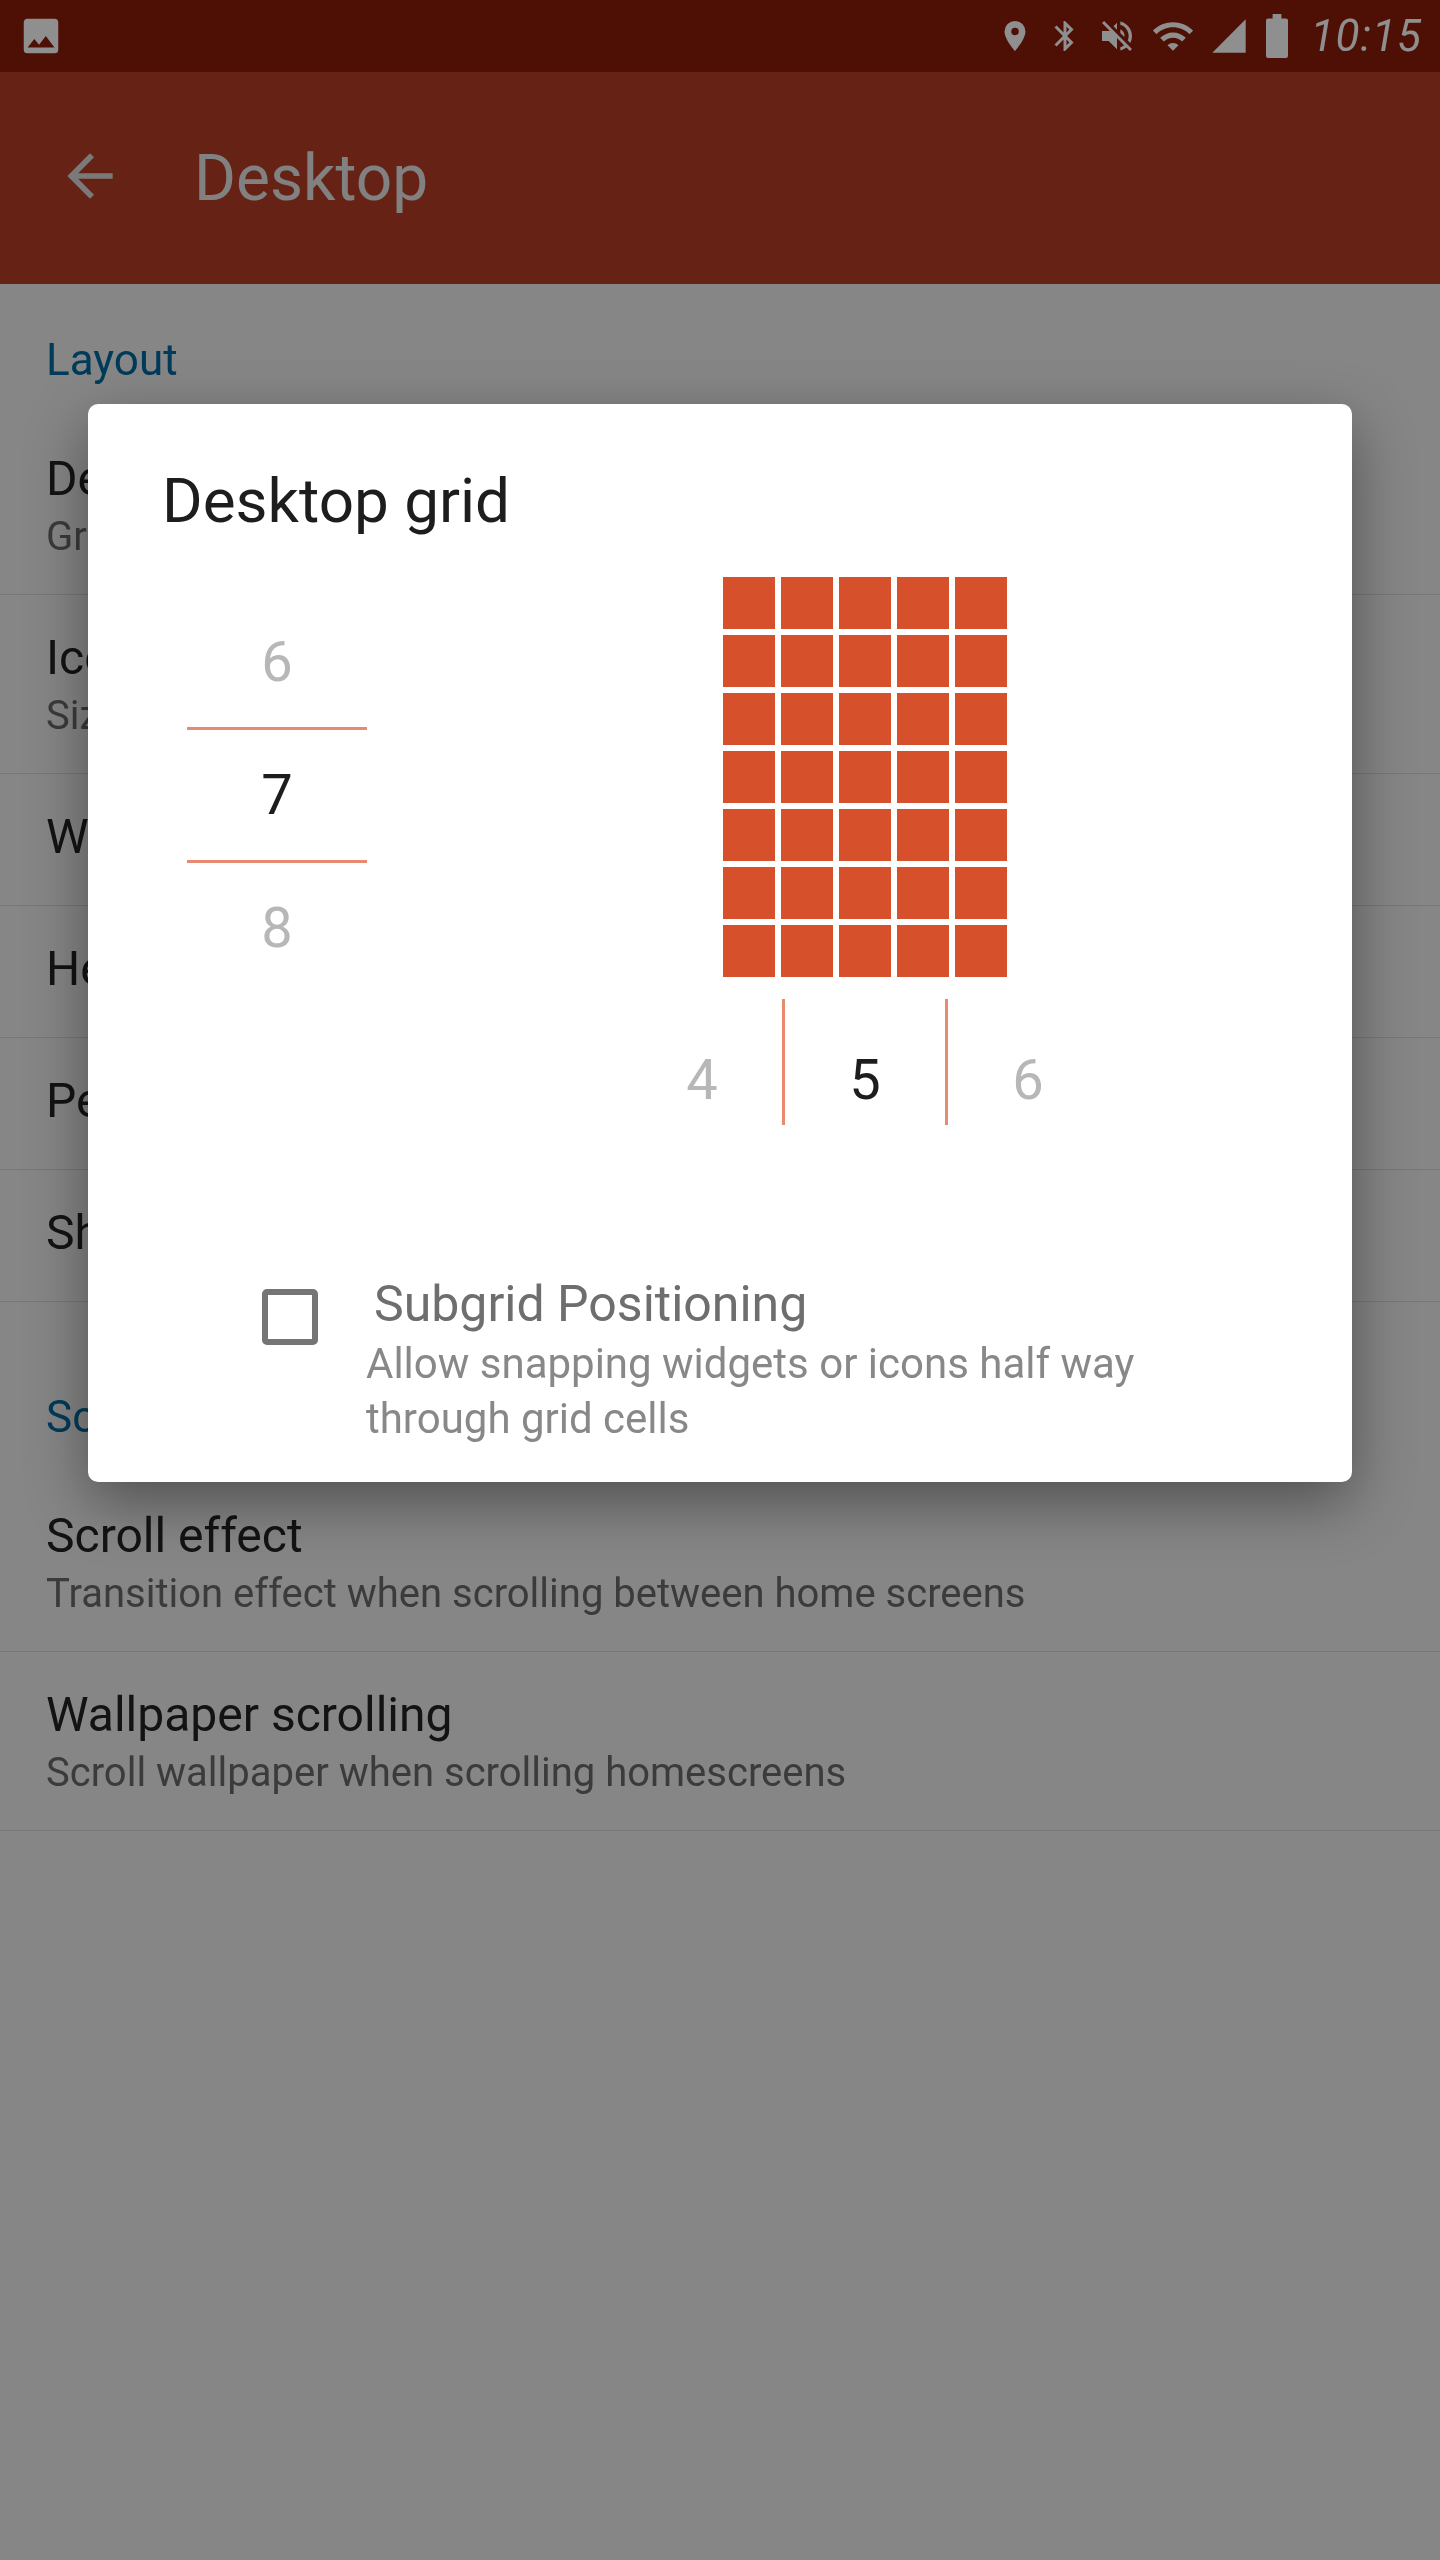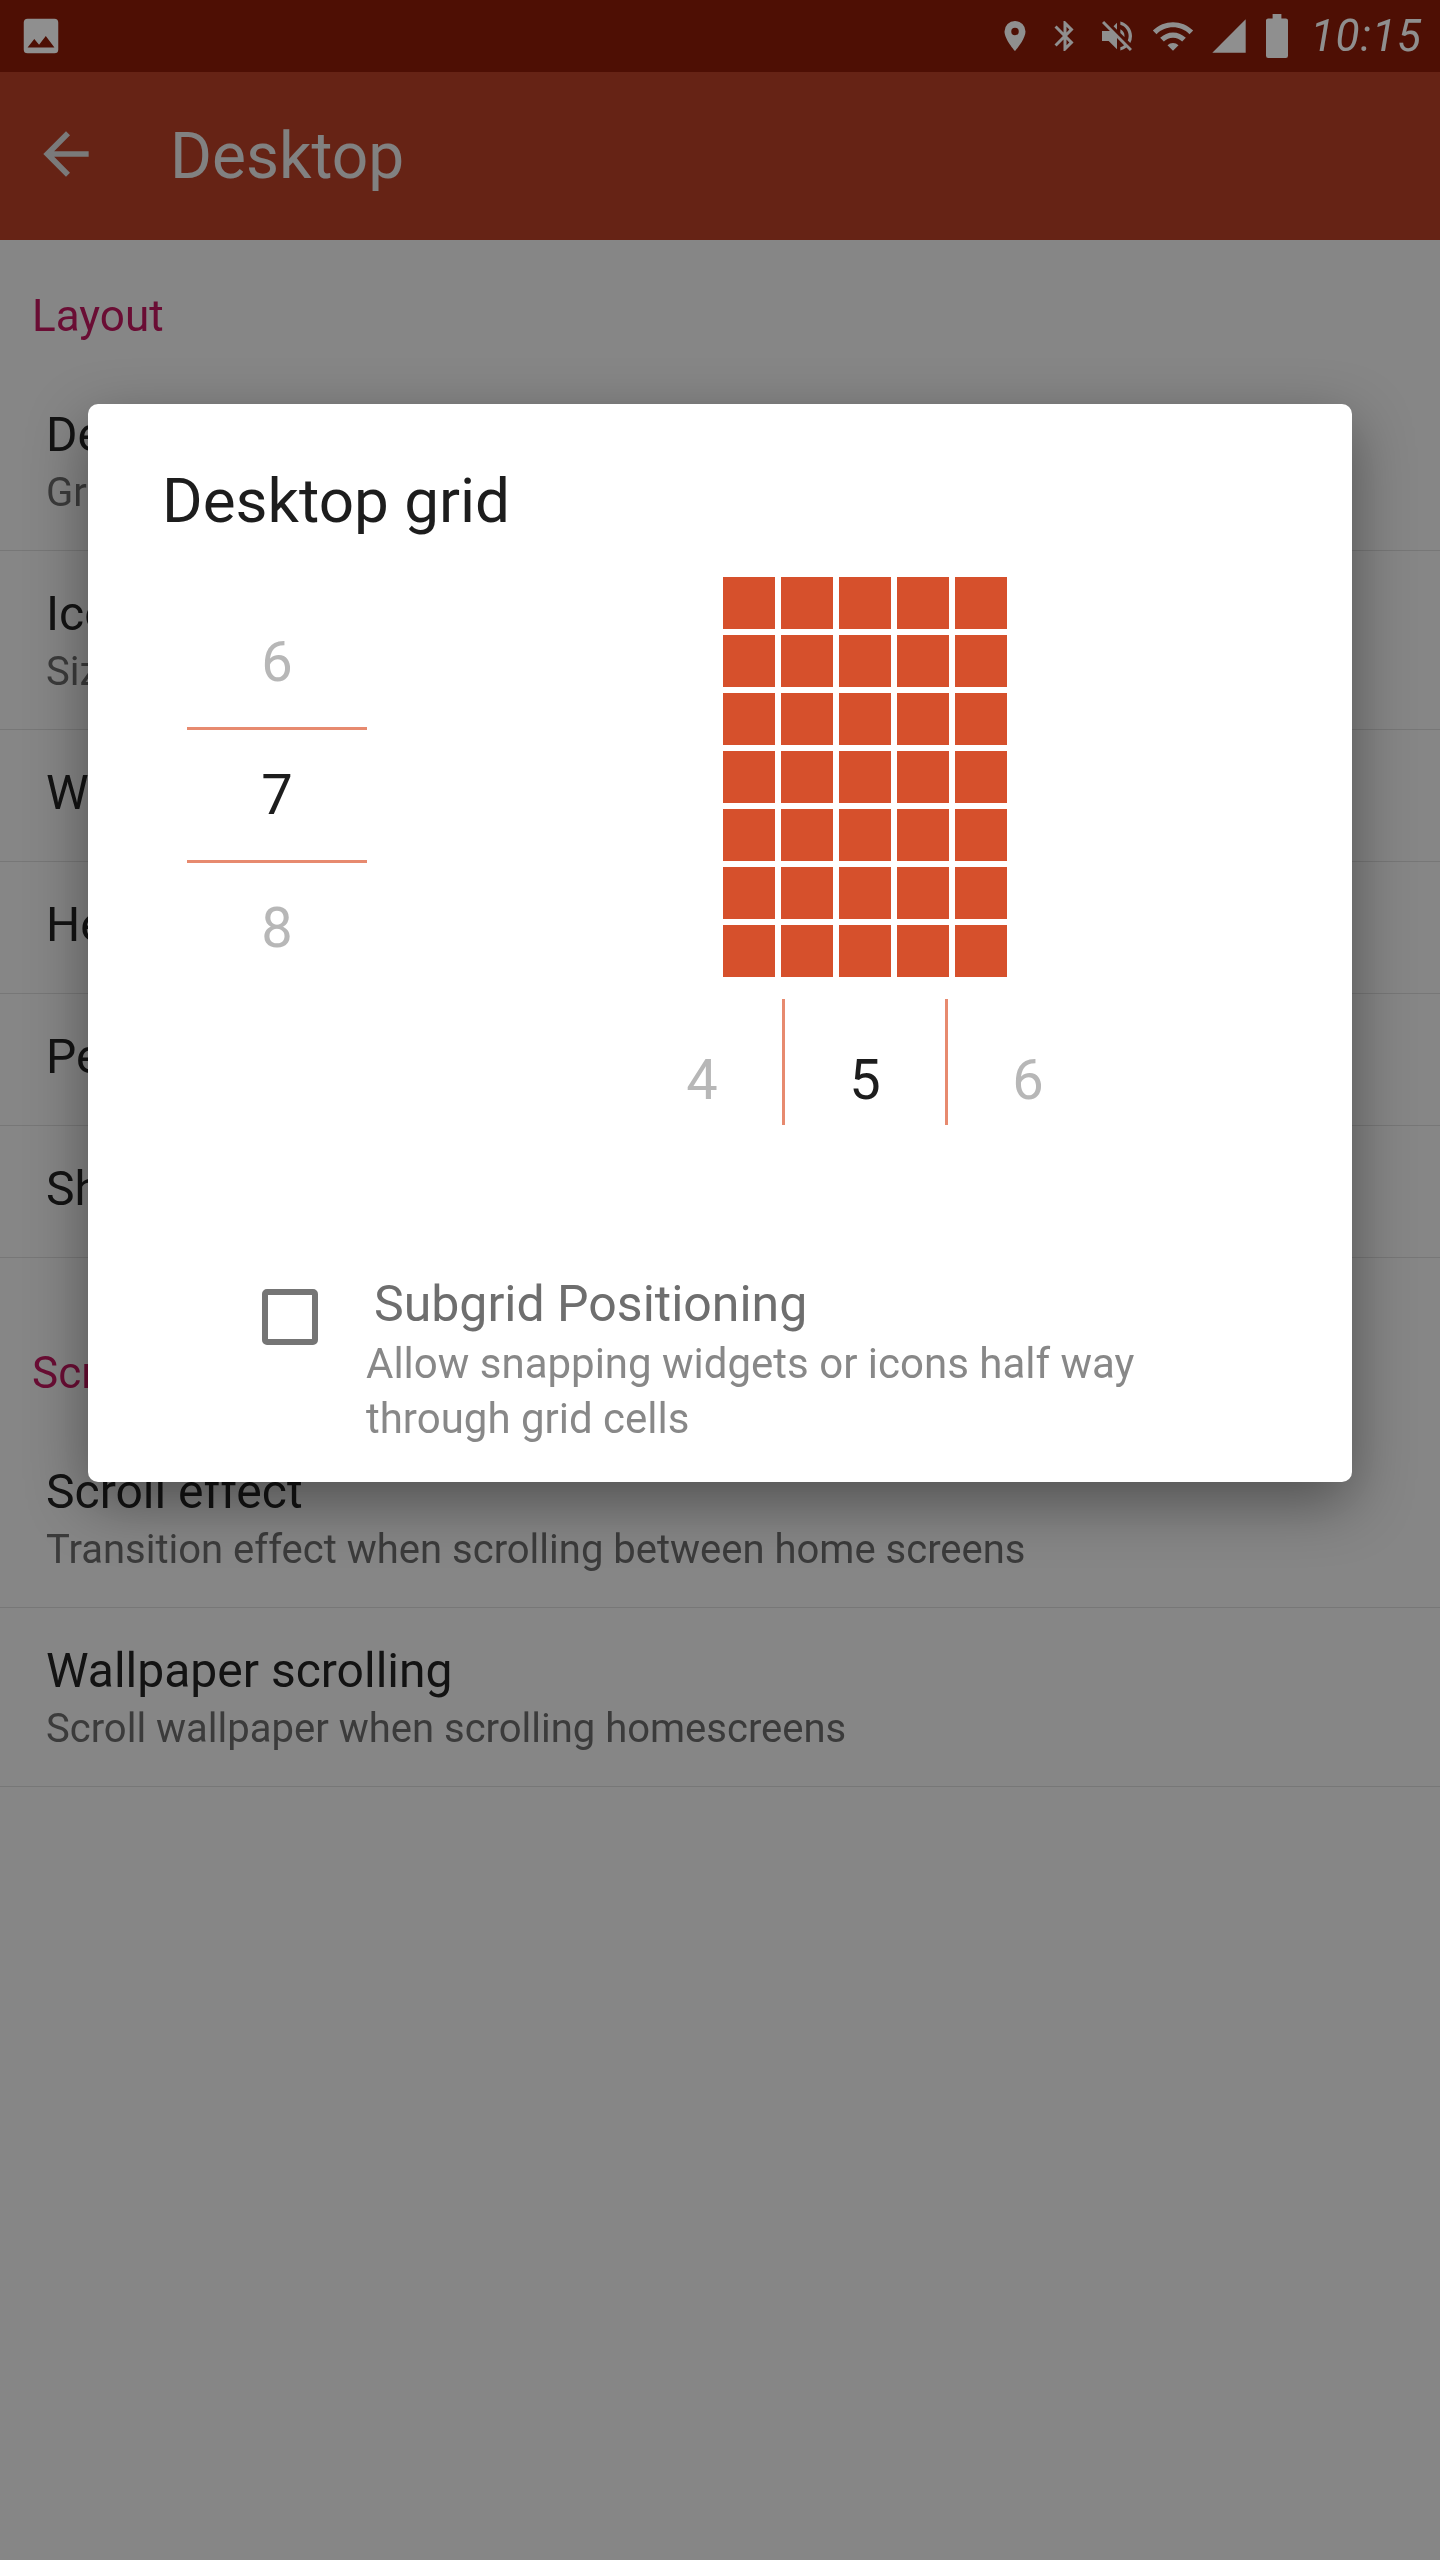--- a/index.html
+++ b/index.html
@@ -16,38 +16,38 @@
     justify-content: space-between;
     padding: 0 18px 0 18px;
     font-size: 42px;
   }
   .status-left, .status-right { display: flex; align-items: center; gap: 14px; }
   .status-right span, .status-left span { display: inline-flex; align-items: center; }
   .clock { font-size: 44px; font-weight: 400; letter-spacing: 1px; margin-left: 6px; font-style: italic;}
 
   
   .app-bar {
-    height: 168px;
+    height: 212px;
     background: #b63f27;
     display: flex;
     align-items: center;
-    padding-left: 32px;
+    padding-left: 56px;
     gap: 70px;
   }
   .app-bar .back svg { width: 68px; height: 68px; fill: #d9d9d9; }
   .app-title { color: #e6e6e6; font-size: 64px; font-weight: 400; }
 
   
   .content {
     padding: 30px 0 0 0;
   }
   .section-header {
-    color: #be185d;
+    color: #0369a1;
     font-size: 44px;
-    padding: 20px 46px 30px 32px;
+    padding: 20px 46px 30px 46px;
   }
   .pref {
     padding: 34px 46px;
     border-bottom: 1px solid #d5d5d5;
   }
   .pref-title { color: #222; font-size: 48px; margin-bottom: 6px; }
   .pref-sub { color: #6a6a6a; font-size: 40px; }
   .section-gap { height: 70px; border-top:1px solid #d5d5d5;}
 
   

